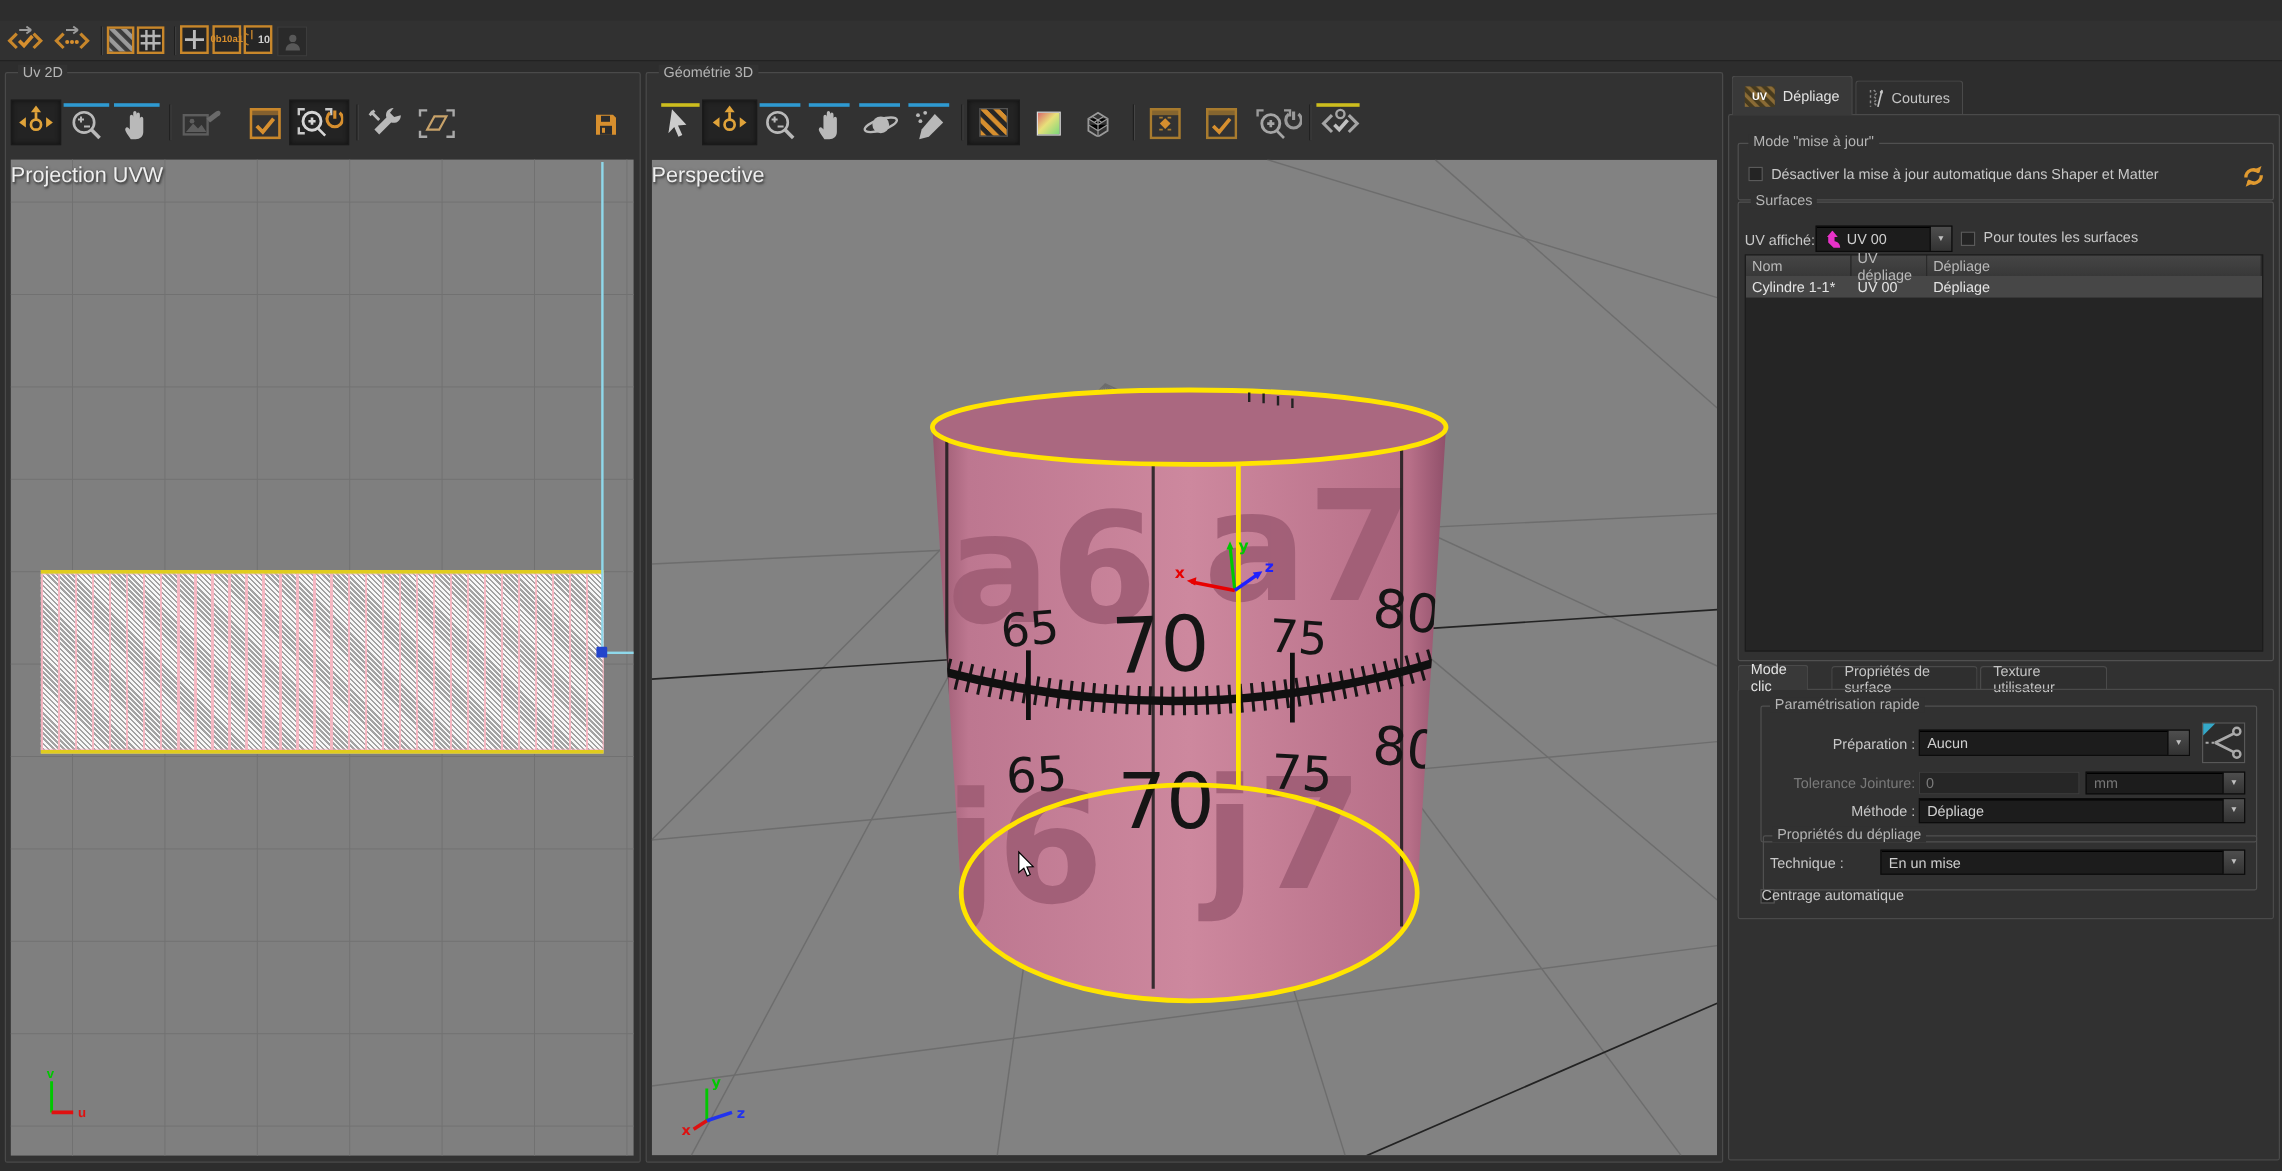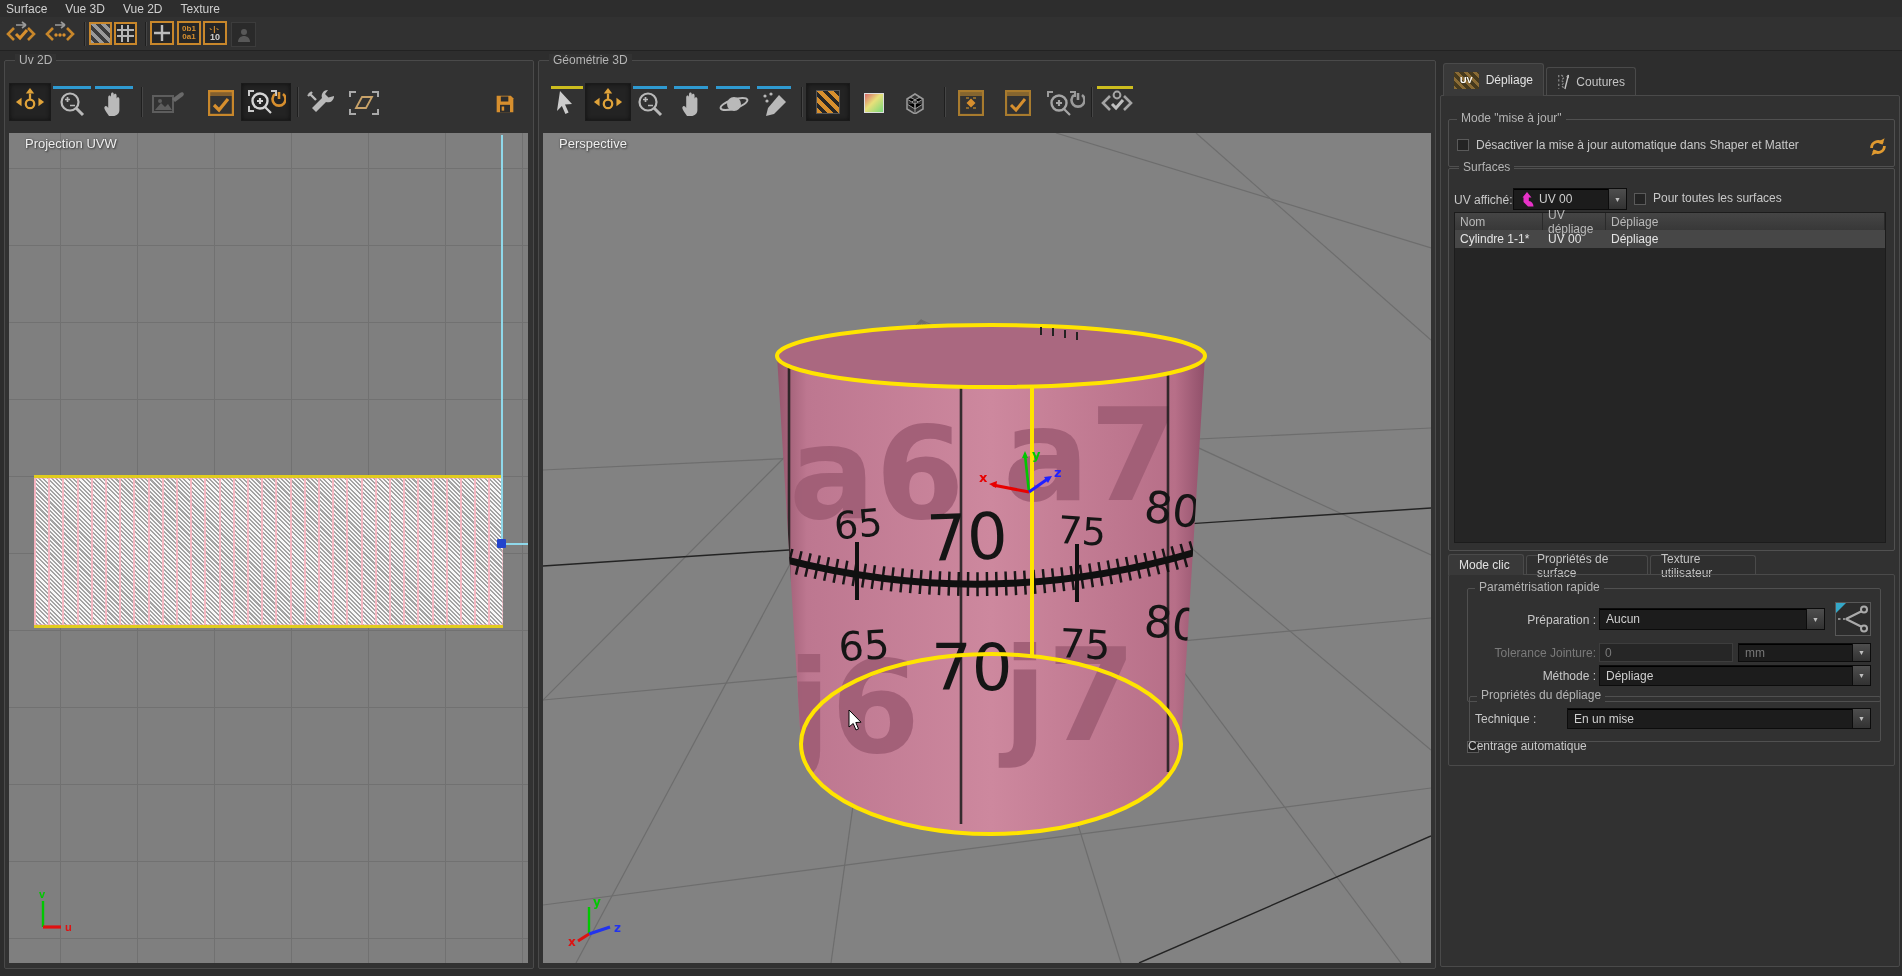--- a/index.html
+++ b/index.html
@@ -10,29 +10,29 @@
   #menubar{position:absolute;left:0;top:0;width:100%;height:17px;background:#2d2d2d;display:flex;align-items:center}
   .menu-item{padding:1px 9px;color:#cfcfcf;font-size:12px}
   .menu-item:first-child{padding-left:6px}
   #topbar{position:absolute;left:0;top:17px;width:100%;height:33px;background:#313131;border-bottom:1px solid #222}
   .tbtn{position:absolute;display:flex;align-items:center;justify-content:center}
   .obox{border:2px solid #c8872b;background:#262626;box-sizing:border-box}
   .sep{position:absolute;width:1px;background:#1f1f1f;border-right:1px solid #454545}
   .pressed{background:#232323;border:1px solid #1a1a1a;box-shadow:inset 0 0 4px #111}
   .bluline{position:absolute;height:3px;background:#2f9ad1}
   .yelline{position:absolute;height:3px;background:#cdbd1e}
-  .txticon{display:flex;flex-direction:column;align-items:center;justify-content:space-between;font-size:8px;font-weight:bold;line-height:8px;color:#bbb}
+  .txticon{display:flex;flex-direction:row;align-items:center;justify-content:space-between;font-size:8px;font-weight:bold;line-height:8px;color:#bbb}
   .txticon b{color:#d78f2e;font-weight:bold}
   svg.i{display:block}
   
   .panel{position:absolute;background:#323232;border:1px solid #4a4a4a;border-radius:2px}
   .glabel{position:absolute;background:#323232;padding:0 4px;color:#b4b4b4;font-size:12px;line-height:13px;z-index:3;white-space:nowrap}
   .gbox{position:absolute;border:1px solid #505050;border-radius:2px}
   .viewport{position:absolute;overflow:hidden}
-  .vplabel{position:absolute;left:16px;top:3px;color:#efefef;font-size:13px;text-shadow:1px 1px 2px #3a3a3a,0 0 2px #555;z-index:5}
+  .vplabel{position:absolute;left:0;top:3px;color:#efefef;font-size:18px;text-shadow:1px 1px 2px #3a3a3a,0 0 2px #555;z-index:5}
   
   .tab{position:absolute;background:#2f2f2f;border:1px solid #4a4a4a;border-bottom:none;border-radius:3px 3px 0 0;display:flex;align-items:center;gap:7px;padding:0 10px;box-sizing:border-box;color:#c4c4c4}
   .tab.sel{background:#393939;color:#e2e2e2;z-index:4}
   .cb{position:absolute;width:12px;height:12px;background:#242424;border:1px solid #5a5a5a;box-sizing:border-box}
   .lbl{position:absolute;white-space:nowrap}
   .lbl.r{text-align:right}
   .dis{color:#7a7a7a}
   .dd{position:absolute;background:#1c1c1c;border:1px solid #0c0c0c;box-shadow:inset 0 1px 0 #000;display:flex;align-items:center;padding-left:6px;color:#cfcfcf;box-sizing:border-box}
   .dd .arr{margin-left:auto;align-self:stretch;width:17px;background:linear-gradient(#4e4e4e,#323232);border-left:1px solid #0c0c0c;display:flex;align-items:center;justify-content:center;font-size:7px;color:#c0c0c0}
   .dd.dis2{color:#777}
@@ -47,26 +47,20 @@
       repeating-linear-gradient(45deg, rgba(255,255,255,.85) 0 1.5px, rgba(110,110,110,.45) 1.5px 3px),
       #cfcfcf;
     box-shadow:inset 0 0 0 1px rgba(244,170,184,.55)}
   .cyan{position:absolute;background:#8fd8ea}
 </style>
 </head>
 <body>
 
 <div id="app">
 
-  <div id="menubar">
-    <span class="menu-item">Surface</span>
-    <span class="menu-item">Vue 3D</span>
-    <span class="menu-item">Vue 2D</span>
-    <span class="menu-item">Texture</span>
-  </div>
 
   <div id="topbar">
     <div class="tbtn" style="left:4px;top:4px;width:34px;height:26px">
       <svg class="i" width="32" height="26" viewBox="0 0 32 26">
         <path d="M9 7 L3 13 L9 19" stroke="#c8872b" stroke-width="2.6" fill="none"></path>
         <path d="M23 7 L29 13 L23 19" stroke="#c8872b" stroke-width="2.6" fill="none"></path>
         <path d="M11 13 l4 4 l7 -8" stroke="#d78f2e" stroke-width="3" fill="none"></path>
         <path d="M11 4 h10 m0 0 l-4 -3 m4 3 l-4 3" stroke="#9a9a9a" stroke-width="1.6" fill="none"></path>
       </svg>
     </div>
@@ -461,21 +455,21 @@
         <div class="thead" style="width:63px">UV dépliage</div>
         <div class="thead" style="flex:1">Dépliage</div>
       </div>
       <div style="display:flex;height:18px;background:#474747;color:#e4e4e4;align-items:center">
         <div style="width:88px;padding-left:5px;box-sizing:border-box">Cylindre 1-1*</div>
         <div style="width:63px;padding-left:5px;box-sizing:border-box">UV 00</div>
         <div style="flex:1;padding-left:5px;box-sizing:border-box">Dépliage</div>
       </div>
     </div>
 
-    <div class="tab sel" style="left:7px;top:458px;width:76px;height:21px;font-size:12px">
+    <div class="tab sel" style="left:7px;top:458px;width:59px;height:21px;font-size:12px">
       <span>Mode clic</span>
     </div>
     <div class="tab" style="left:85px;top:459px;width:122px;height:20px;font-size:12px">
       <span>Propriétés de surface</span>
     </div>
     <div class="tab" style="left:209px;top:459px;width:106px;height:20px;font-size:12px">
       <span>Texture utilisateur</span>
     </div>
     <div class="gbox" style="left:7px;top:478px;width:445px;height:190px;border-color:#4a4a4a"></div>
 

